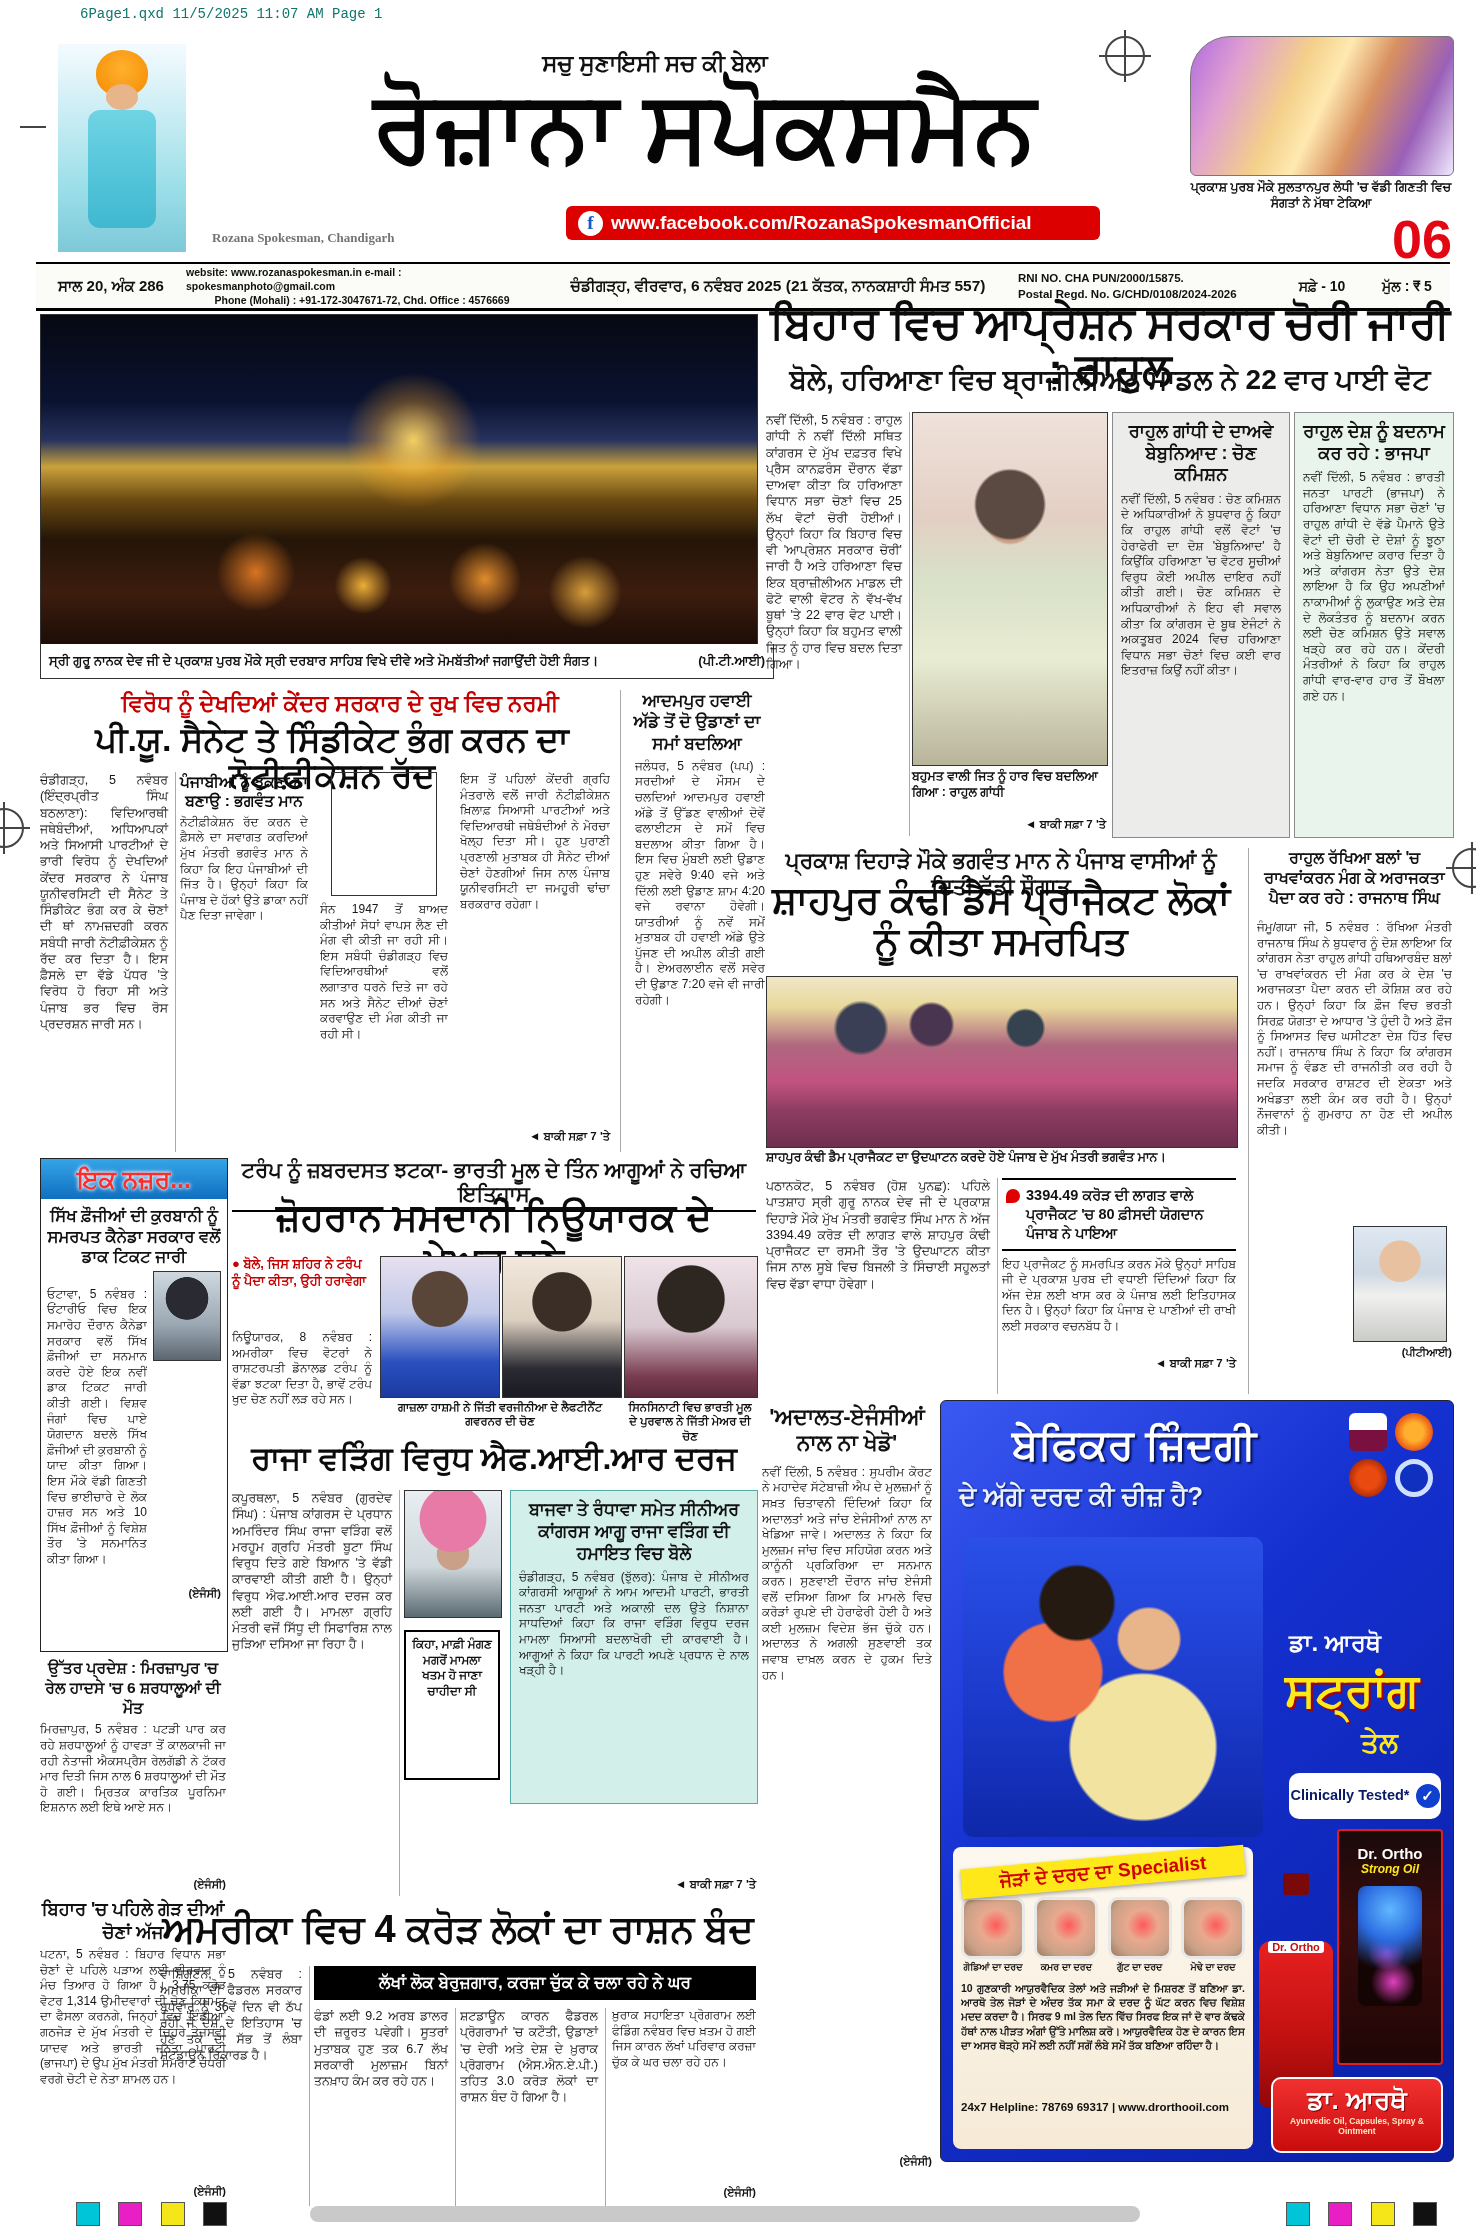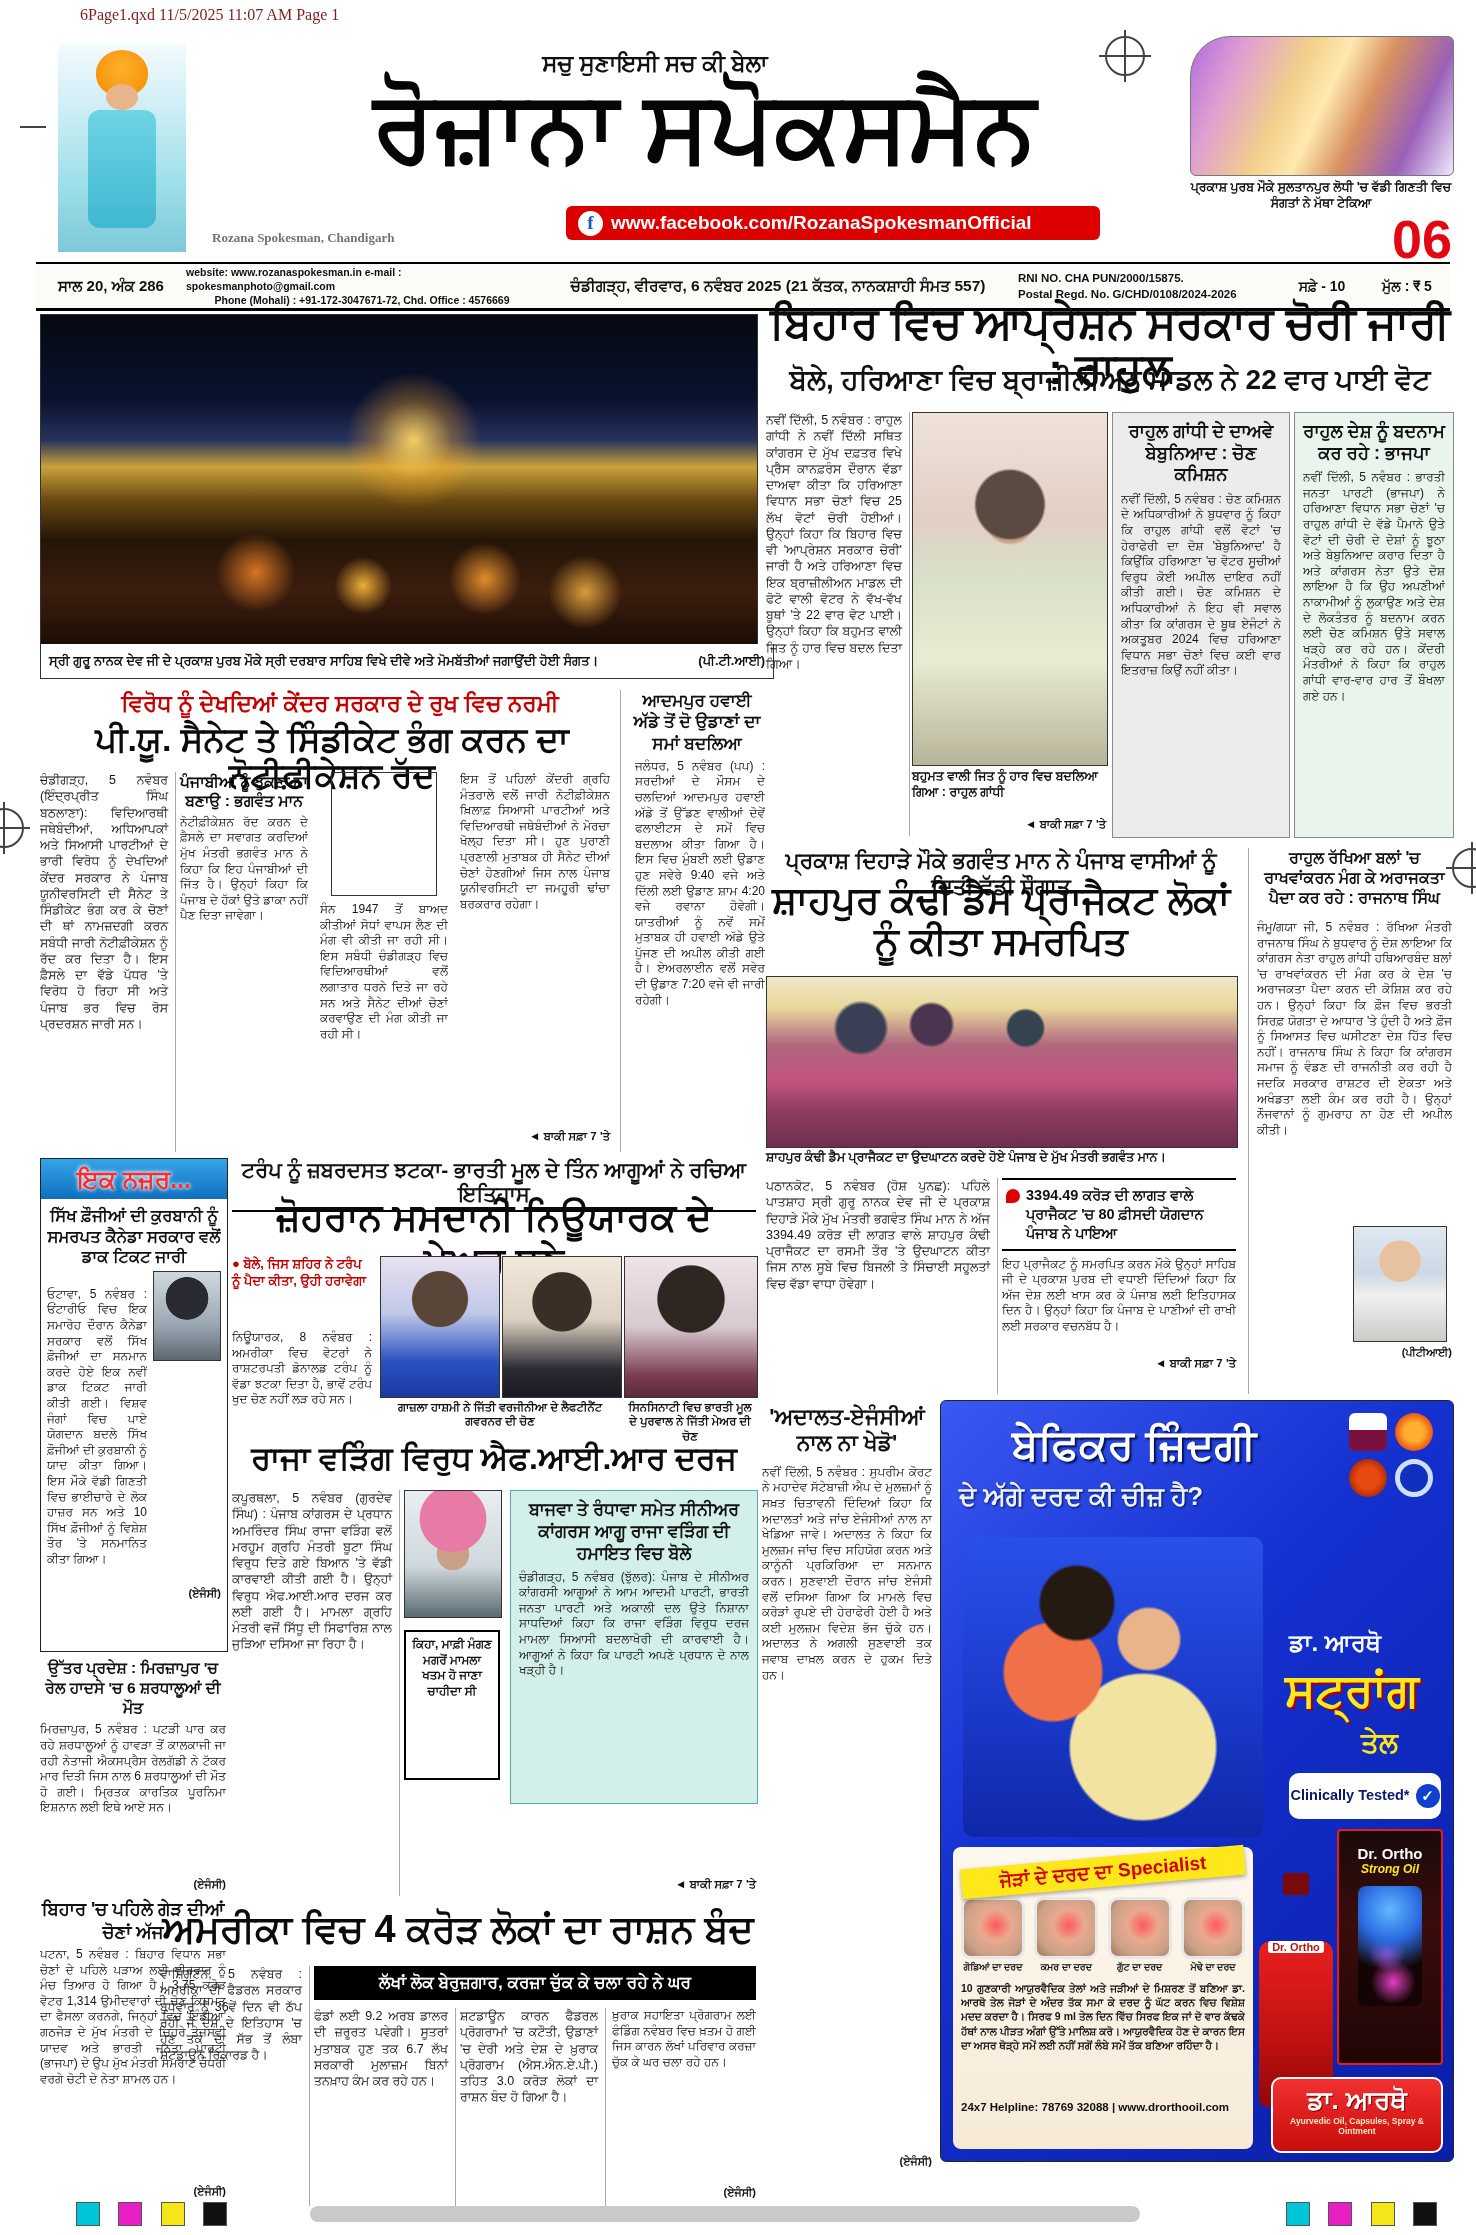--- a/index.html
+++ b/index.html
@@ -3,21 +3,21 @@
 <meta charset="utf-8">
 <style>
   html,body{margin:0;padding:0;background:#9a9a9a;}
   .page{position:relative;width:1476px;height:2235px;background:#ffffff;margin:0 auto;
         font-family:"Liberation Sans",sans-serif;color:#111;overflow:hidden;}
   .abs{position:absolute;}
   .just{text-align:justify;font-size:12.5px;line-height:1.3;color:#161616;overflow:hidden;}
   .bold{font-weight:bold;}
   .ctr{text-align:center;}
   .vr{border-right:1px solid #aaa;padding-right:7px;}
-  .printline{font-family:Liberation Serif, serif;font-size:16px;color:#7f1d1d;}
+  .printline{font-family:Liberation Mono, monospace;font-size:14px;color:#0f766e;}
   .masthead-title{font-weight:900;font-size:98px;letter-spacing:1px;color:#050505;text-align:center;
                   font-family:"Liberation Serif",serif;line-height:1.0;}
   .tagline{font-weight:bold;font-size:23px;text-align:center;}
   .orgline{font-family:"Liberation Serif",serif;font-weight:bold;font-size:13px;color:#737373;}
   .fbbar{background:#dd0000;border-radius:6px;color:#fff;font-weight:bold;font-size:19px;
          display:flex;align-items:center;gap:8px;padding:0 12px;height:34px;}
   .fbicon{width:25px;height:25px;border-radius:50%;background:#ffffff;color:#1a57c2;font-weight:900;
           font-size:19px;display:flex;align-items:center;justify-content:center;font-family:"Liberation Serif",serif;}
   .datebar{border-top:2px solid #000;border-bottom:3px solid #000;display:flex;align-items:center;background:#fbfbf8;}
   .photo{border:1px solid #333;}
@@ -312,21 +312,21 @@
         <div style="width:64px;">
             <div class="thumb" style="width:58px;height:56px;"></div>
             <div class="bold ctr" style="font-size:9.5px;margin-top:2px;">ਗੁੱਟ ਦਾ ਦਰਦ</div>
           </div>
         <div style="width:64px;">
             <div class="thumb" style="width:58px;height:56px;"></div>
             <div class="bold ctr" style="font-size:9.5px;margin-top:2px;">ਮੋਢੇ ਦਾ ਦਰਦ</div>
           </div>
       </div>
       <div class="just bold" style="font-size:10.5px;height:116px;margin-top:8px;line-height:1.35;">10 ਗੁਣਕਾਰੀ ਆਯੁਰਵੈਦਿਕ ਤੇਲਾਂ ਅਤੇ ਜੜੀਆਂ ਦੇ ਮਿਸ਼ਰਣ ਤੋਂ ਬਣਿਆ ਡਾ. ਆਰਥੋ ਤੇਲ ਜੋੜਾਂ ਦੇ ਅੰਦਰ ਤੱਕ ਸਮਾ ਕੇ ਦਰਦ ਨੂੰ ਘੱਟ ਕਰਨ ਵਿਚ ਵਿਸ਼ੇਸ਼ ਮਦਦ ਕਰਦਾ ਹੈ। ਸਿਰਫ 9 ml ਤੇਲ ਦਿਨ ਵਿੱਚ ਸਿਰਫ ਇਕ ਜਾਂ ਦੋ ਵਾਰ ਕੱਢਕੇ ਹੱਥਾਂ ਨਾਲ ਪੀੜਤ ਅੰਗਾਂ ਉੱਤੇ ਮਾਲਿਸ਼ ਕਰੋ। ਆਯੁਰਵੈਦਿਕ ਹੋਣ ਦੇ ਕਾਰਨ ਇਸ ਦਾ ਅਸਰ ਥੋੜ੍ਹੇ ਸਮੇਂ ਲਈ ਨਹੀਂ ਸਗੋਂ ਲੰਬੇ ਸਮੇਂ ਤੱਕ ਬਣਿਆ ਰਹਿੰਦਾ ਹੈ।</div>
-      <div class="bold" style="font-size:11.5px;margin-top:4px;">24x7 Helpline: 78769 32088  |  www.drorthooil.com</div>
+      <div class="bold" style="font-size:11.5px;margin-top:4px;">24x7 Helpline: 78769 69317  |  www.drorthooil.com</div>
     </div>
 
     <div class="abs" style="left:330px;top:676px;width:168px;height:72px;background:linear-gradient(180deg,#f23030,#c80c0c);border:2px solid #fff;border-radius:10px;text-align:center;">
       <div style="color:#fff;font-weight:900;font-size:26px;margin-top:6px;text-shadow:1px 1px 0 #700;">ਡਾ. ਆਰਥੋ</div>
       <div style="color:#ffe8c0;font-weight:bold;font-size:8.5px;">Ayurvedic Oil, Capsules, Spray &amp; Ointment</div>
     </div>
   </div>
 
   <div class="abs" style="left:76px;top:2202px;">
     <span class="regsq" style="background:#00c4d8;"></span>

